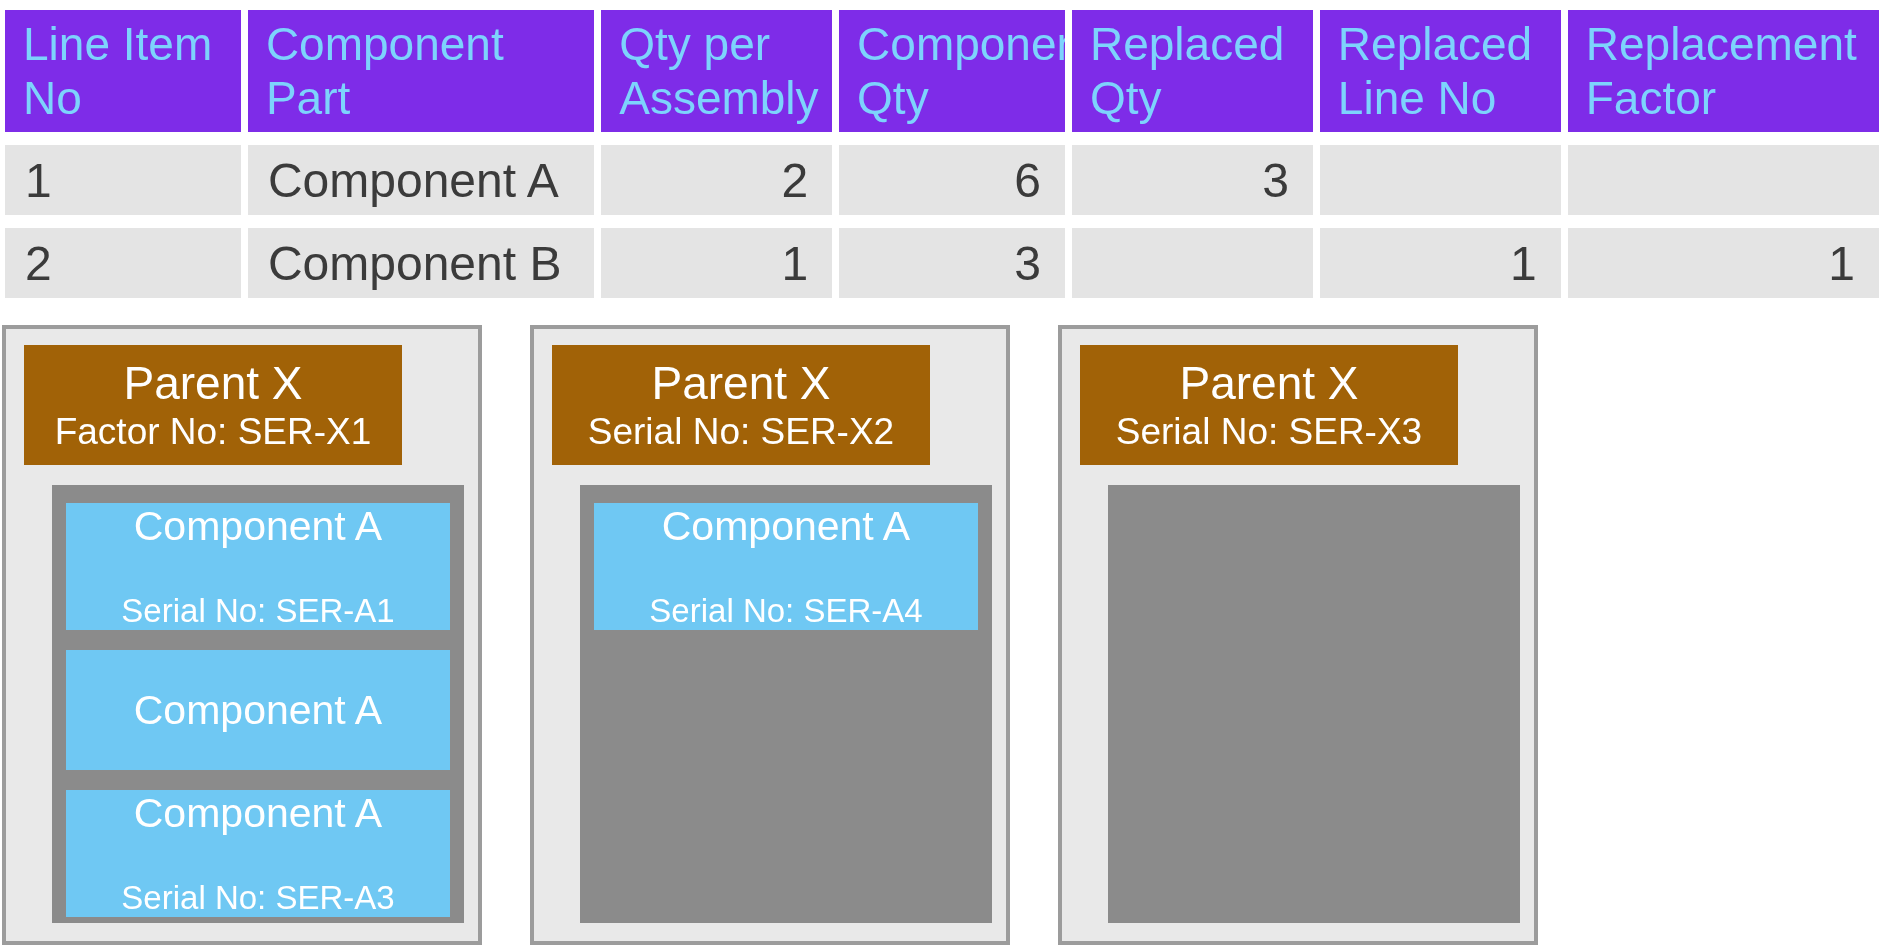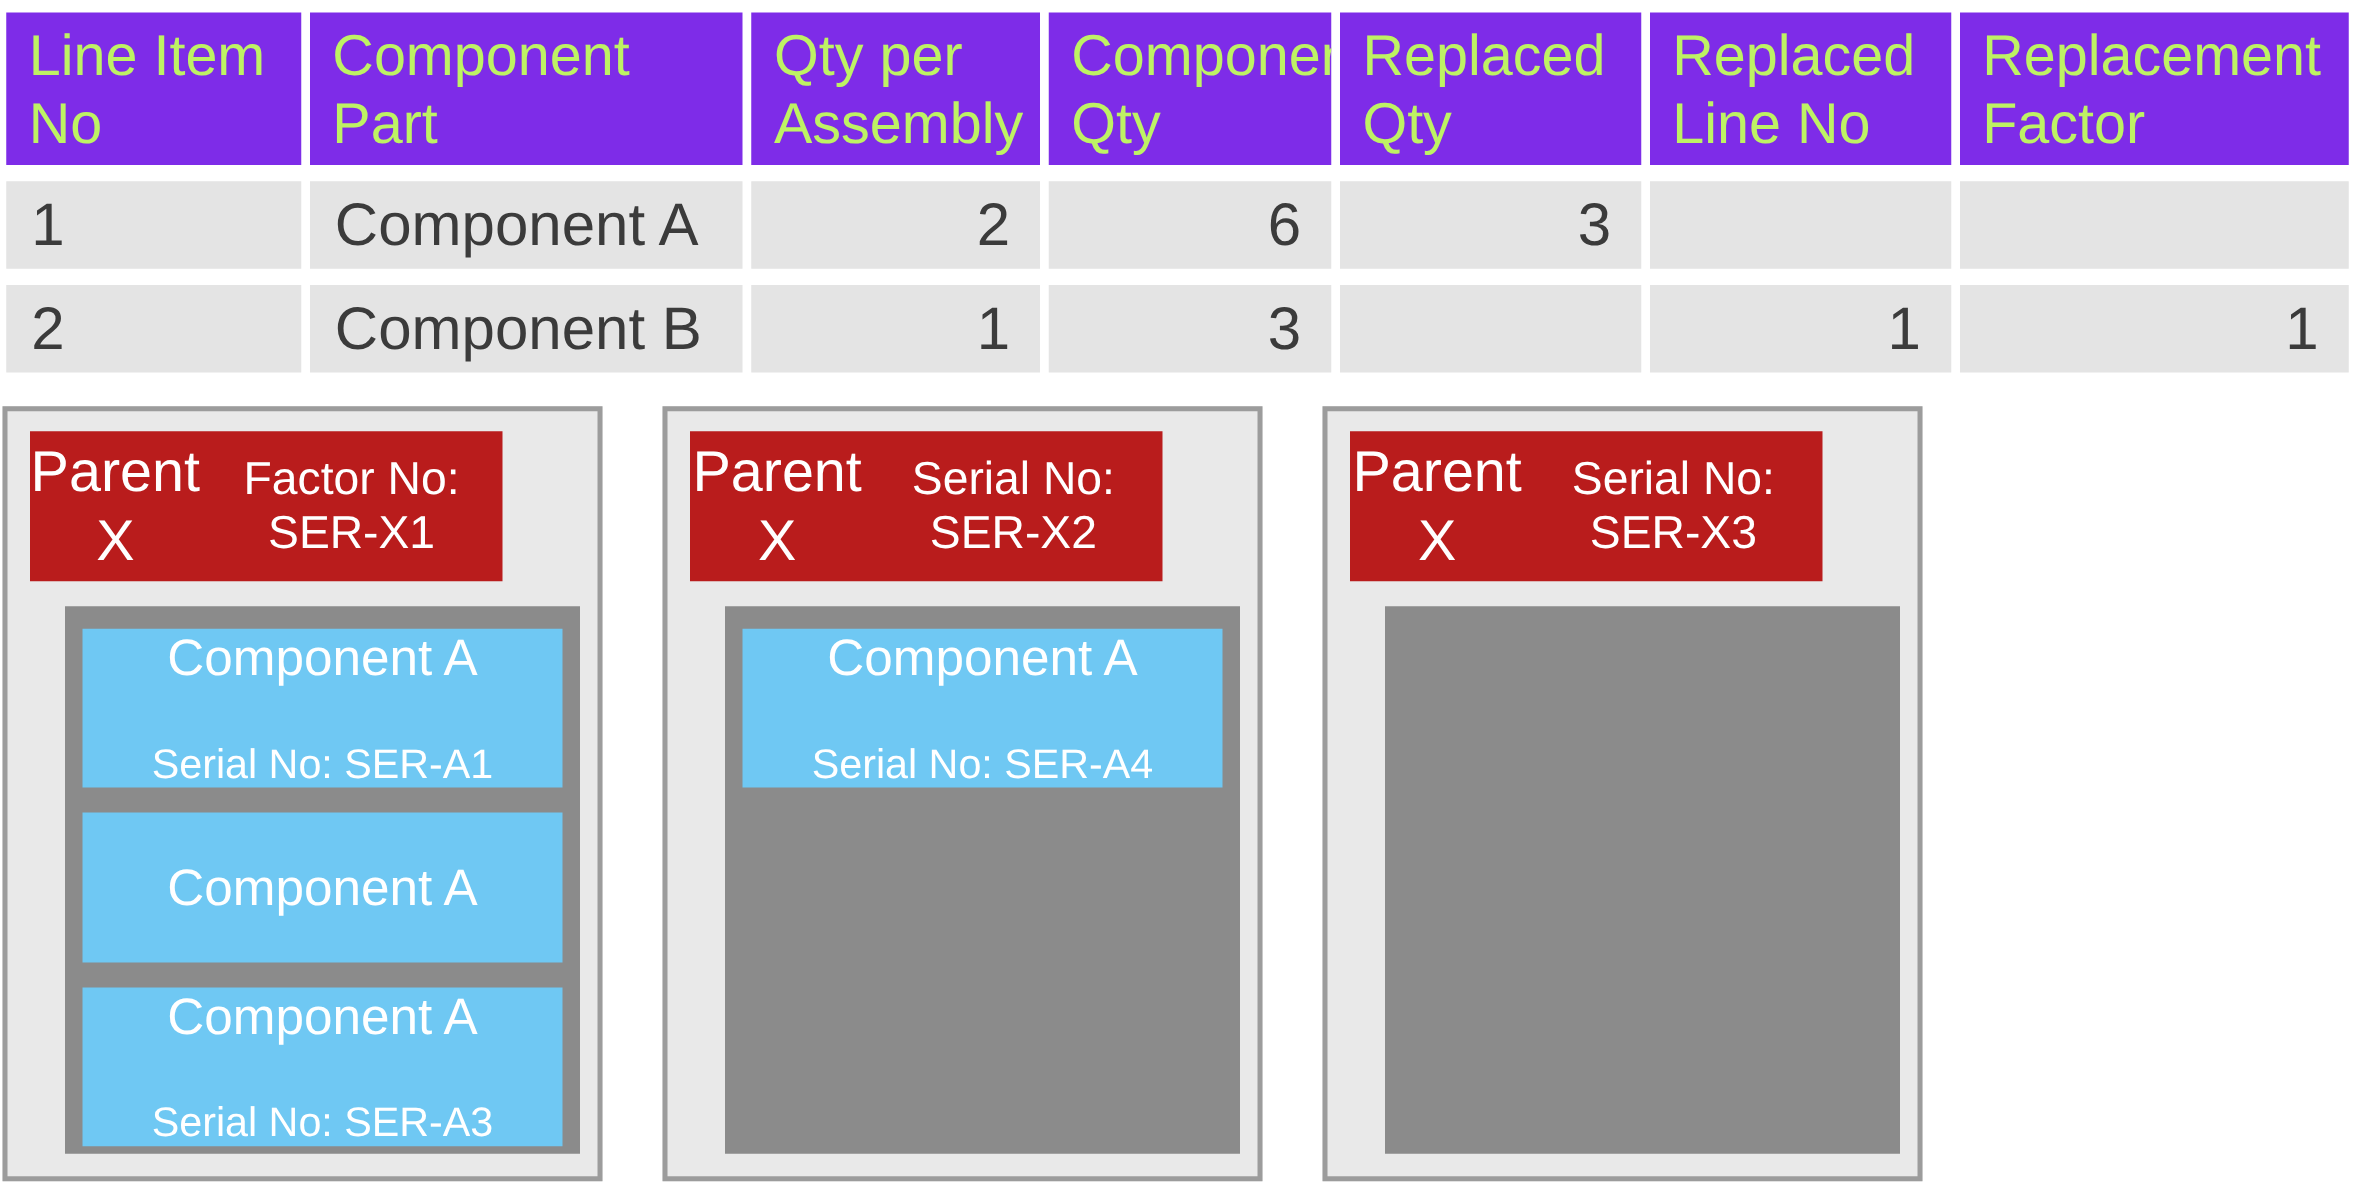--- a/index.html
+++ b/index.html
@@ -15,21 +15,21 @@
   
   table.bom {
     border-collapse: separate;
     border-spacing: 7px 13px;
     table-layout: fixed;
     width: 1888px;
     margin: -3px 0 0 -2px;
   }
   table.bom th {
     background: #7e2ce8;
-    color: #bef264;
+    color: #7dd3fc;
     font-size: 46px;
     font-weight: normal;
     text-align: left;
     vertical-align: middle;
     line-height: 1.18;
     height: 122px;
     padding: 0 10px 0 18px;
     overflow: hidden;
   }
   table.bom td {
@@ -55,24 +55,24 @@
     width: 480px;
     height: 620px;
     background: #e9e9e9;
     border: 4px solid #9c9c9c;
     padding: 16px 0 0 18px;
   }
   .parent-header {
     box-sizing: border-box;
     width: 378px;
     height: 120px;
-    background: #b91c1c;
+    background: #a16207;
     color: #ffffff;
     display: flex;
-    flex-direction: row;
+    flex-direction: column;
     justify-content: center;
     align-items: center;
     text-align: center;
   }
   .parent-title  { font-size: 46px; line-height: 1.2; }
   .parent-serial { font-size: 37px; line-height: 1.15; }
   .component-container {
     box-sizing: border-box;
     margin-top: 20px;
     margin-left: 28px;

